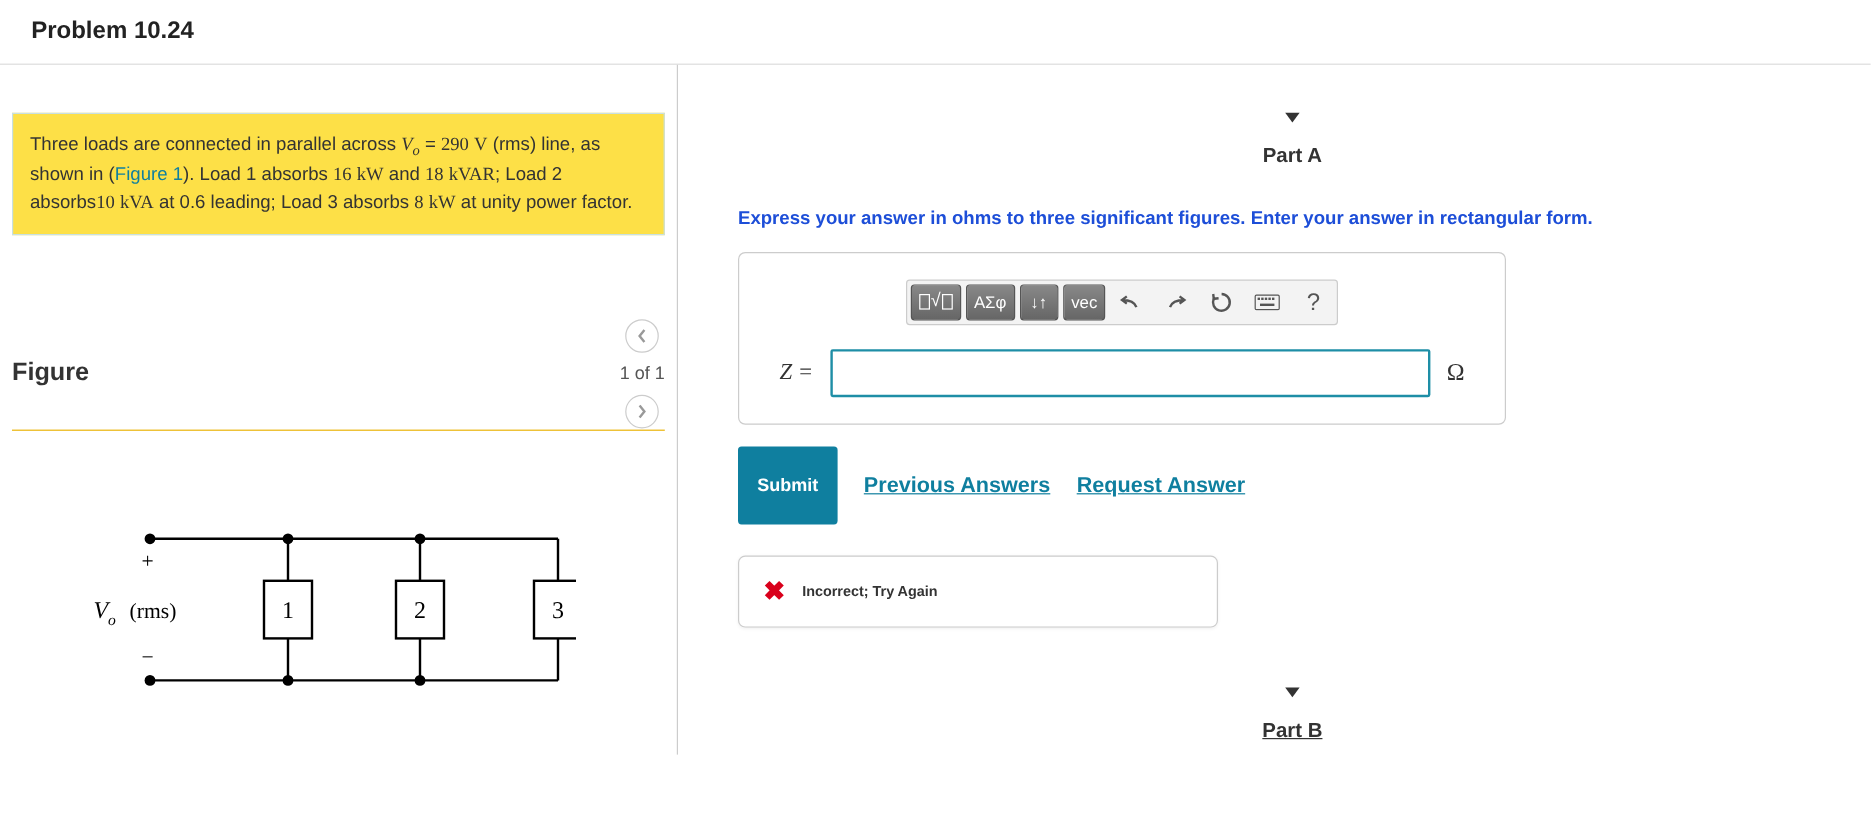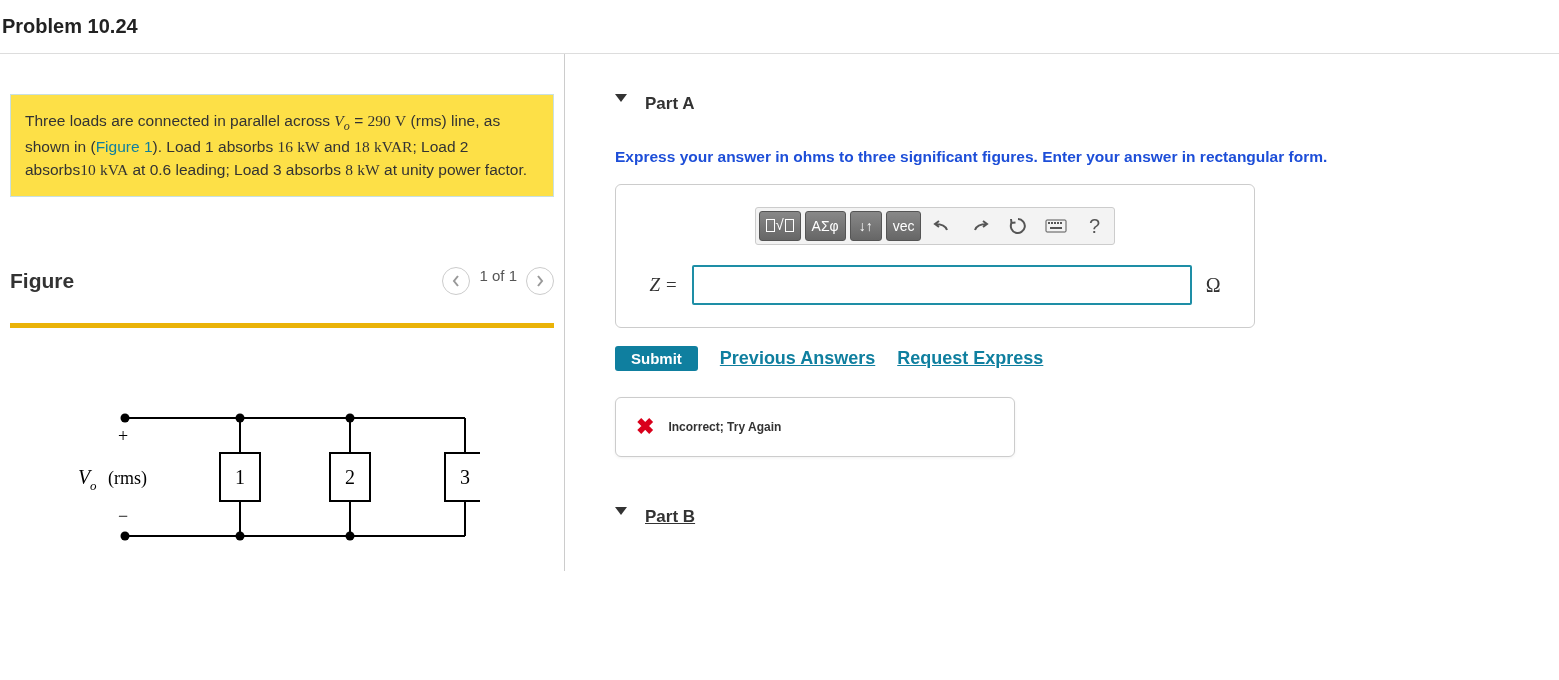--- a/index.html
+++ b/index.html
@@ -4,21 +4,21 @@
 <style>
 * { box-sizing: border-box; margin: 0; padding: 0; }
 body {
   font-family: Arial, Helvetica, sans-serif;
   font-size: 15px;
   color: #333;
   background: #fff;
   width: 1559px;
 }
 .header {
-  padding: 15px 2px;
+  padding: 15px 26px;
   border-bottom: 1px solid #ddd;
 }
 .problem-title {
   font-size: 20px;
   font-weight: bold;
   color: #222;
 }
 .main {
   display: flex;
 }
@@ -41,38 +41,39 @@
   margin-bottom: 70px;
 }
 .link { color: #0f7f9f; }
 .math-v { font-style: italic; font-family: 'Times New Roman', serif; }
 .math-sub { font-size: 0.78em; font-style: italic; font-family: 'Times New Roman', serif; }
 .rm { font-family: 'Times New Roman', serif; font-style: normal; }
 .figure-head {
   display: flex;
   align-items: center;
   justify-content: space-between;
-  border-bottom: 5px solid #eab308;
-  padding-bottom: 28px;
+  border-bottom: 1px solid #eab308;
+  padding-bottom: 1px;
   margin-bottom: 60px;
 }
 .figure-title { font-size: 21px; font-weight: bold; color: #333; }
-.nav-group { display: flex; gap: 9px; color: #555; font-size: 15px; }
+.nav-group { display: flex; align-items: center; gap: 9px; color: #555; font-size: 15px; flex-direction: column; }
 .nav-btn {
   width: 28px; height: 28px; border-radius: 50%;
   border: 1px solid #ccc; background: #fff;
   display: flex; align-items: center; justify-content: center;
   color: #888; cursor: pointer;
 }
 .circuit {
   margin-left: 60px;
 }
 .part-row {
-  display: flex; gap: 18px;
+  display: flex; align-items: center; gap: 18px;
   margin-bottom: 34px;
+  flex-direction: column;
 }
 .chev {
   width: 0; height: 0;
   border-left: 6px solid transparent;
   border-right: 6px solid transparent;
   border-top: 8px solid #333;
   cursor: pointer;
 }
 .part-label { font-size: 17px; font-weight: bold; color: #333; }
 .instr { font-size: 16px; color: #333; margin-bottom: 16px; }
@@ -134,21 +135,21 @@
 }
 .submit-row {
   display: flex; align-items: center; gap: 22px;
   margin-bottom: 26px;
 }
 .submit-btn {
   background: #0f7f9f;
   color: #fff;
   border: none;
   border-radius: 3px;
-  padding: 4px 16px;
+  padding: 24px 16px;
   font-size: 15px;
   font-weight: bold;
   cursor: pointer;
 }
 .ans-link {
   color: #0f7f9f;
   font-weight: bold;
   text-decoration: underline;
   font-size: 18px;
   cursor: pointer;
@@ -290,21 +291,21 @@
       <div class="answer-row">
         <span class="answer-label">Z =</span>
         <input class="answer-input" type="text" value="" style="">
         <span class="unit">Ω</span>
       </div>
     </div>
 
     <div class="submit-row">
       <button class="submit-btn">Submit</button>
       <span class="ans-link">Previous Answers</span>
-      <span class="ans-link">Request Express</span>
+      <span class="ans-link">Request Answer</span>
     </div>
 
     <div class="feedback">
       <span class="x-icon">✖</span>
       <span class="feedback-text">Incorrect; Try Again</span>
     </div>
 
     <div class="part-row" style="margin-bottom:0;text-decoration:underline;">
       <div class="chev"></div>
       <div class="part-label">Part B</div>

